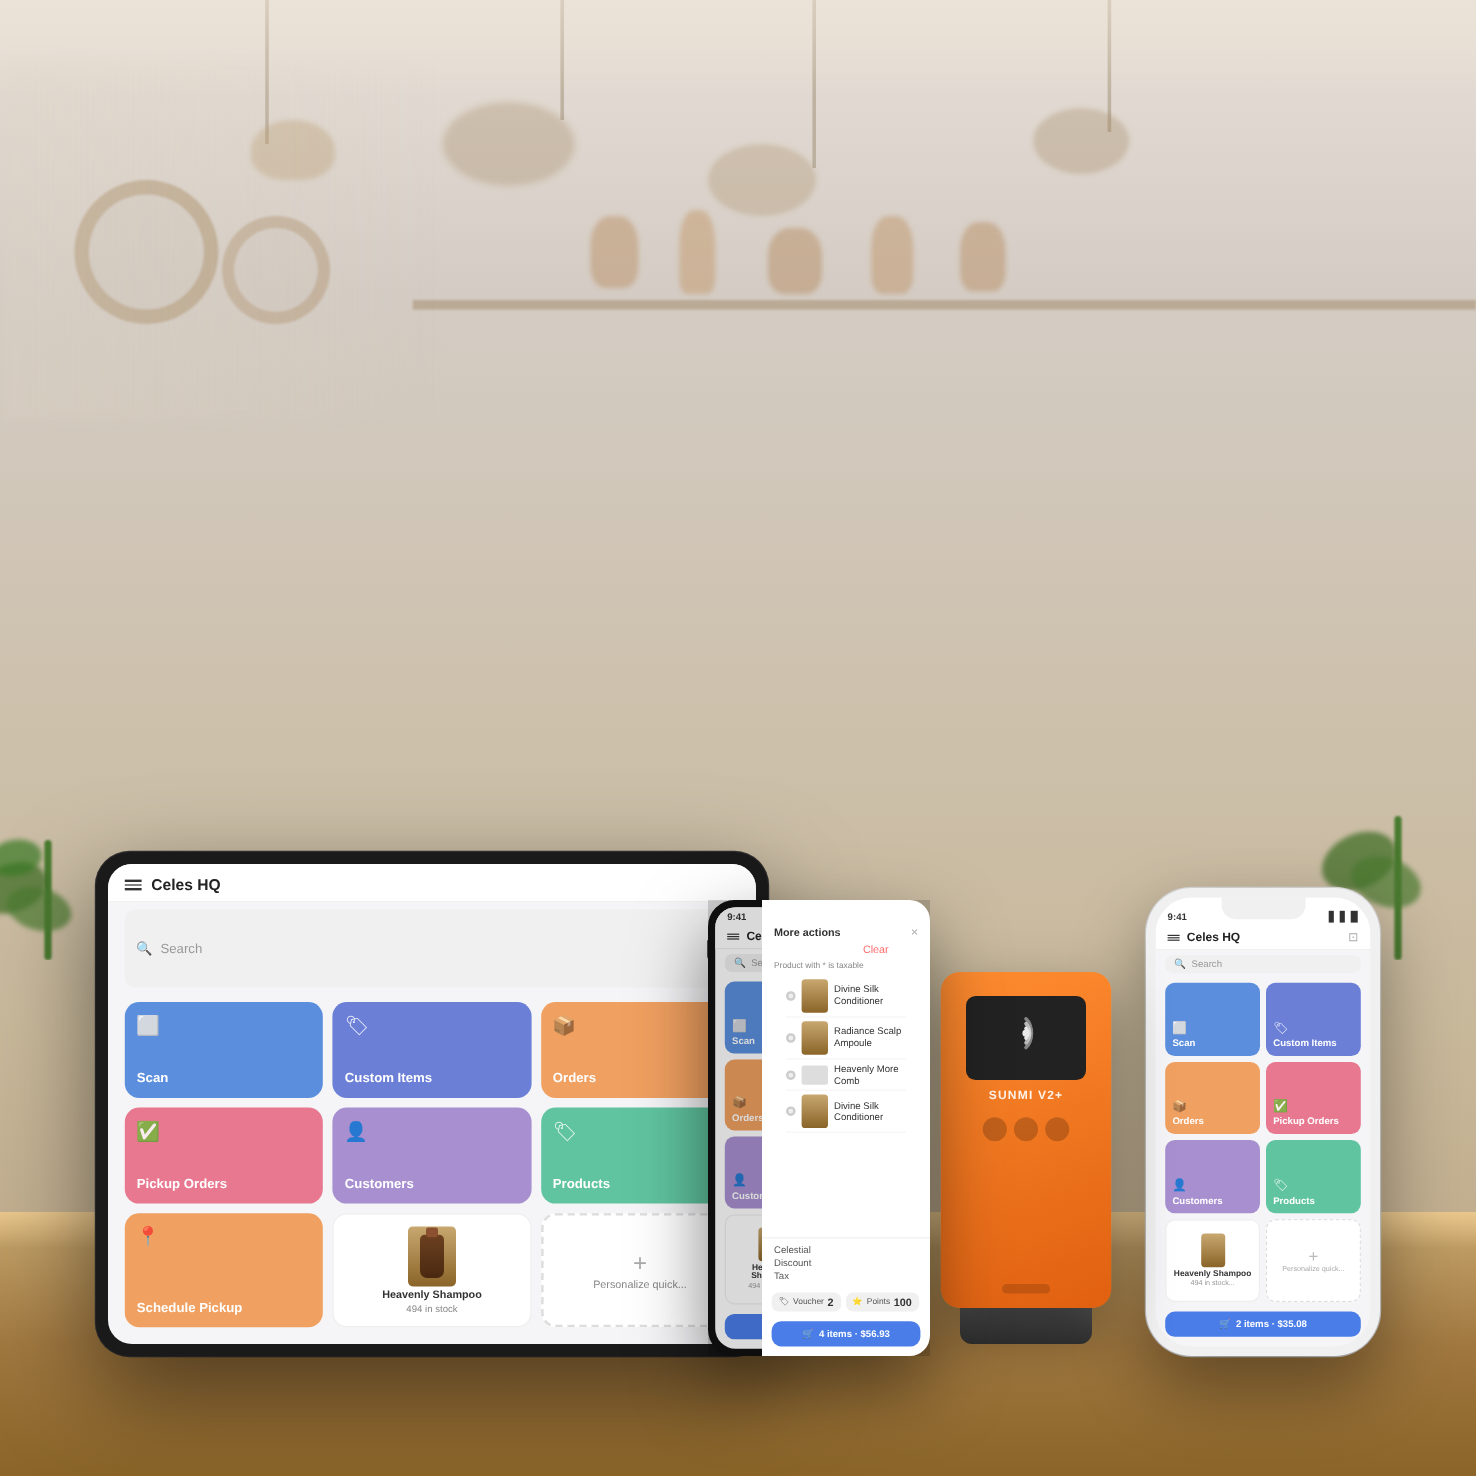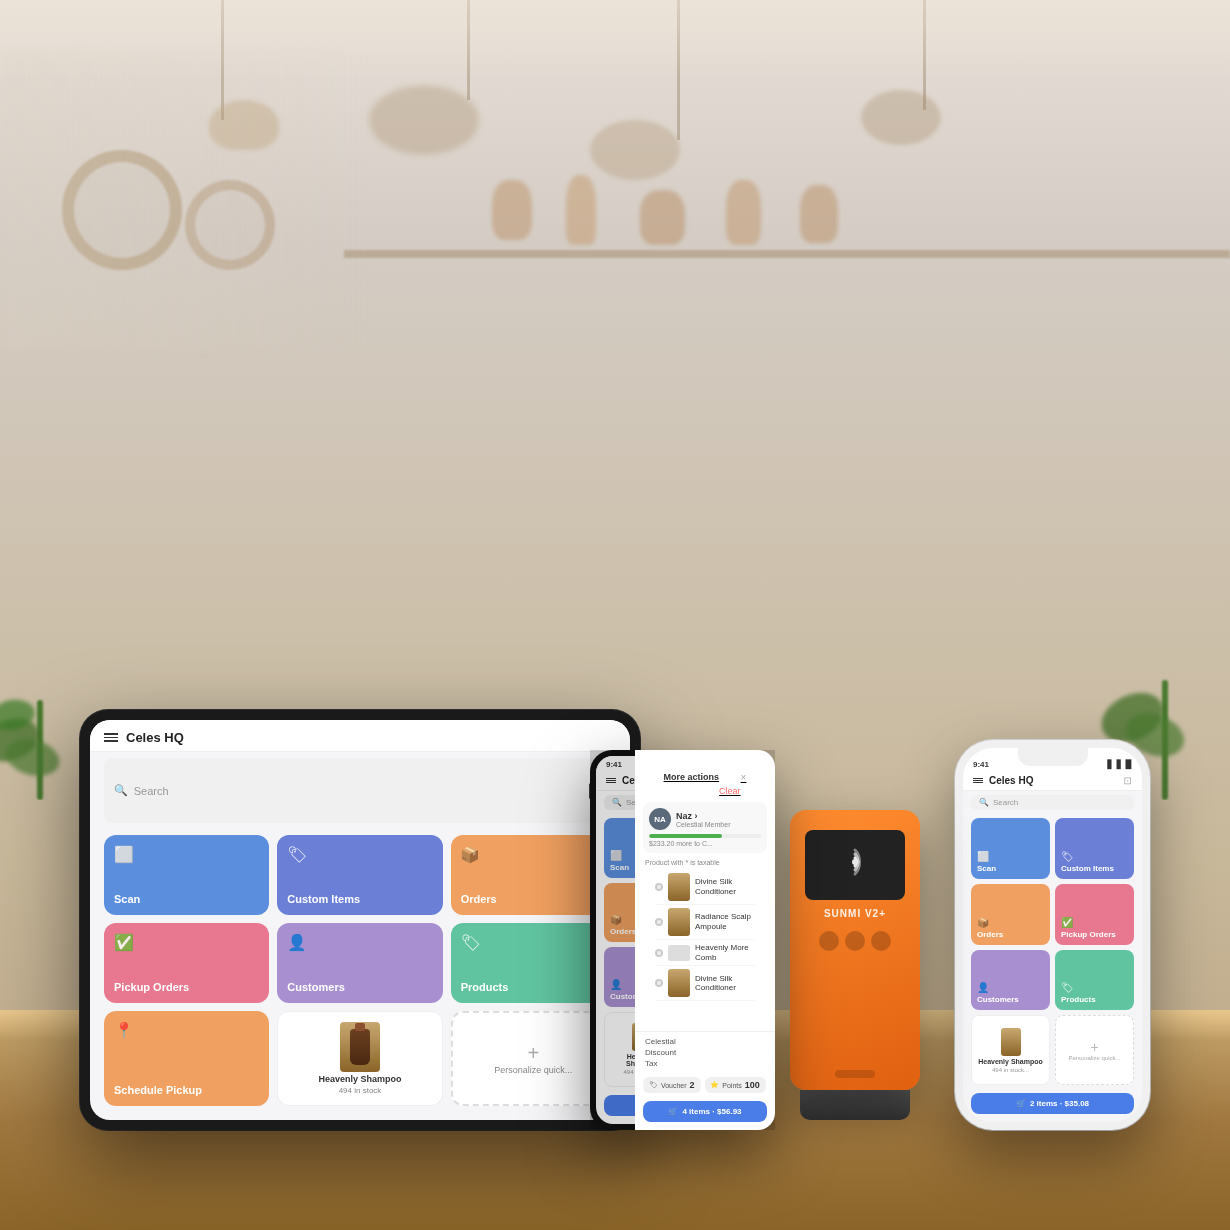--- a/index.html
+++ b/index.html
@@ -269,21 +269,21 @@
     .pos-terminal {
       width: 160px;
       height: 320px;
       position: relative;
       z-index: 8;
       margin-bottom: 0;
       flex-shrink: 0;
     }
 
     .pos-body {
-      width: 130px;
+      width: 142px;
       height: 280px;
       background: linear-gradient(160deg, #ff8c30 0%, #e06010 100%);
       border-radius: 16px;
       margin: 0 auto;
       position: relative;
       box-shadow: 0 20px 50px rgba(0,0,0,0.4);
       display: flex;
       flex-direction: column;
       align-items: center;
       padding-top: 20px;
@@ -548,22 +548,21 @@
       z-index: 10;
       display: flex;
       flex-direction: column;
       overflow: hidden;
     }
 
     .ph-modal-header {
       padding: 8px 10px 6px;
       display: flex;
       align-items: center;
-      justify-content: center;
-      text-decoration: underline;
+      justify-content: space-between;
     }
 
     .ph-modal-more {
       font-size: 9px;
       color: #333;
       font-weight: 600;
     }
 
     .ph-modal-clear {
       font-size: 9px;
@@ -949,37 +948,20 @@
     <div class="ph-modal-overlay"></div>
 
     <div class="ph-modal">
 
       <div class="ph-modal-header">
         <span class="ph-modal-more">More actions</span>
         <span class="ph-modal-clear">Clear</span>
         <span class="ph-modal-close">×</span>
       </div>
 
-      <div class="ph-customer-card">
-        <div class="ph-customer-row">
-          <div class="ph-avatar">
-            <span>NA</span>
-          </div>
-          <div class="ph-customer-info">
-            <span class="ph-customer-name">
-              <span>Naz</span> ›
-            </span>
-            <span class="ph-customer-tier">Celestial Member</span>
-          </div>
-        </div>
-        <div class="ph-progress-bar">
-          <div class="ph-progress-fill"></div>
-        </div>
-        <div class="ph-progress-label">$233.20 more to C...</div>
-      </div>
 
       <div class="ph-tax-note">Product with * is taxable</div>
 
       <div class="ph-items-list">
         <div class="ph-item-row">
           <div class="ph-item-dot"></div>
           <div class="ph-item-thumb"></div>
           <span class="ph-item-name">Divine Silk Conditioner</span>
         </div>
         <div class="ph-item-row">

